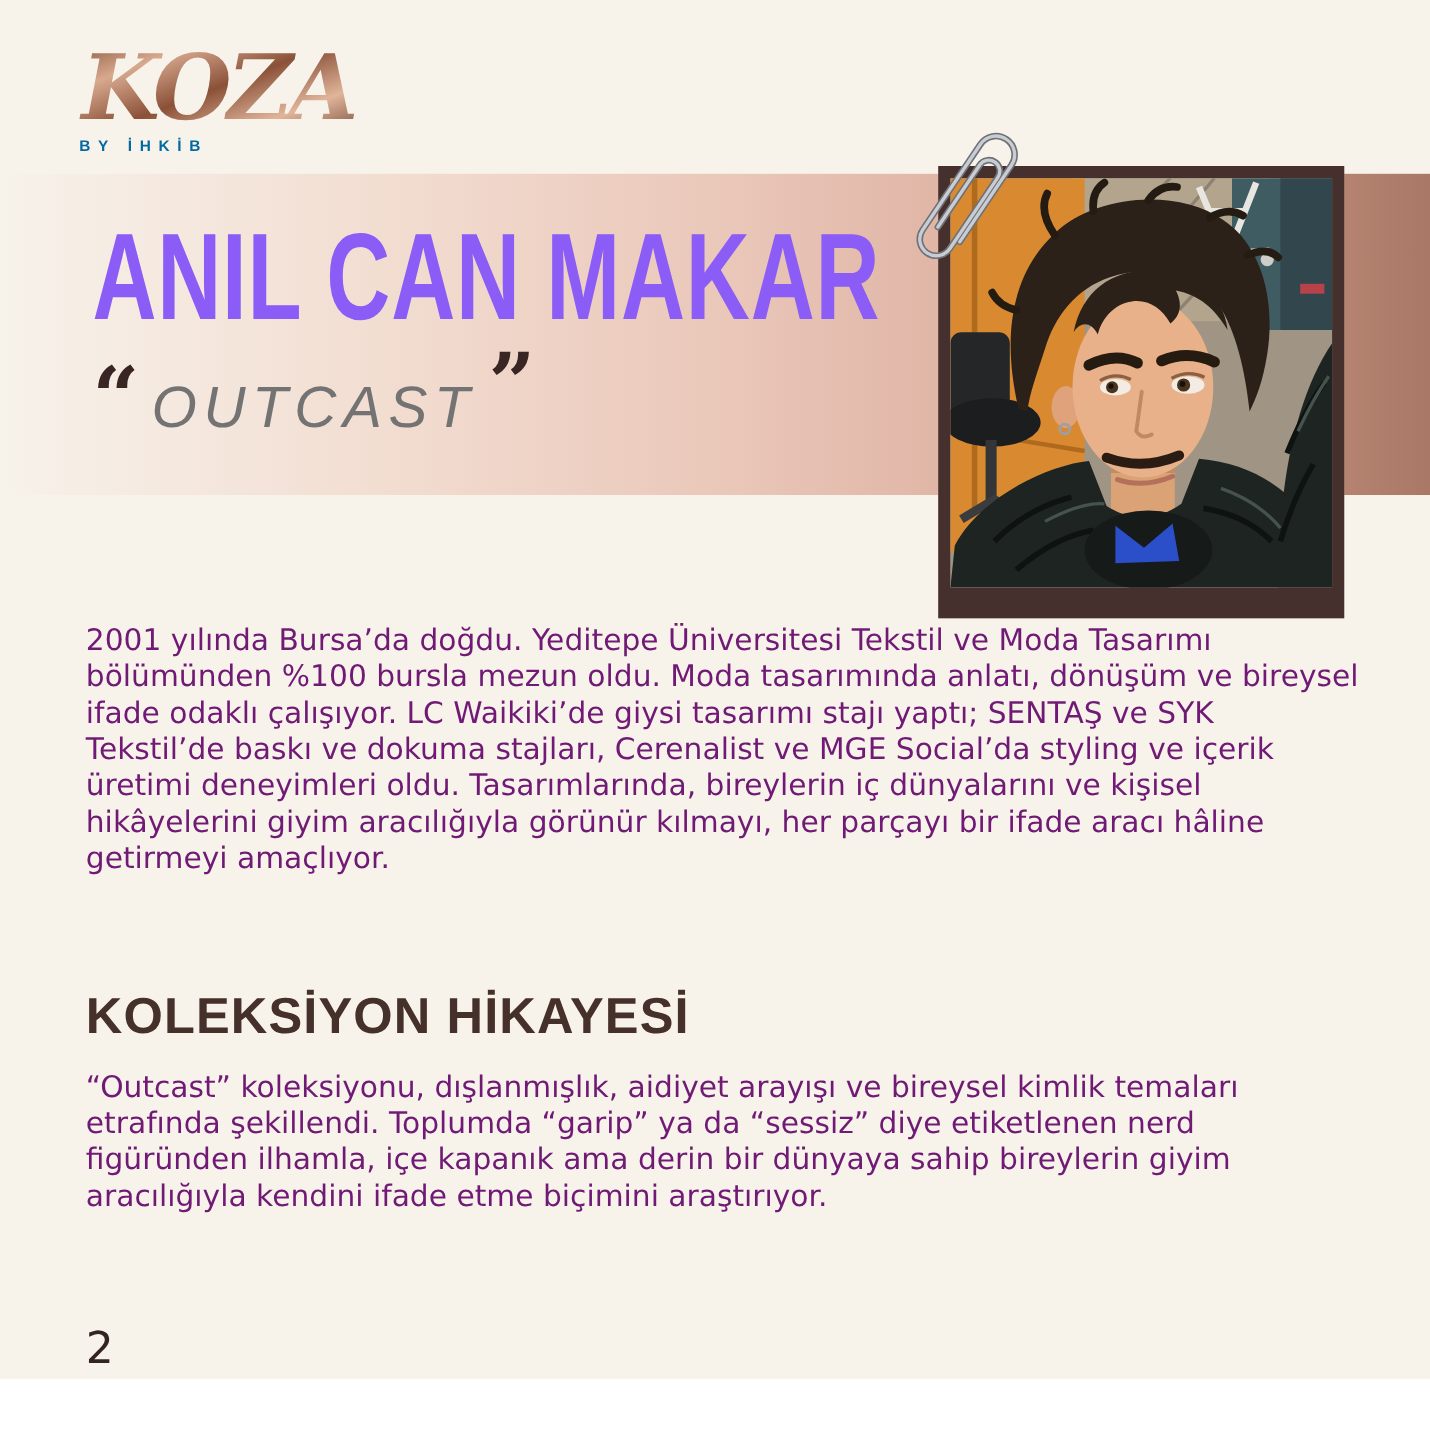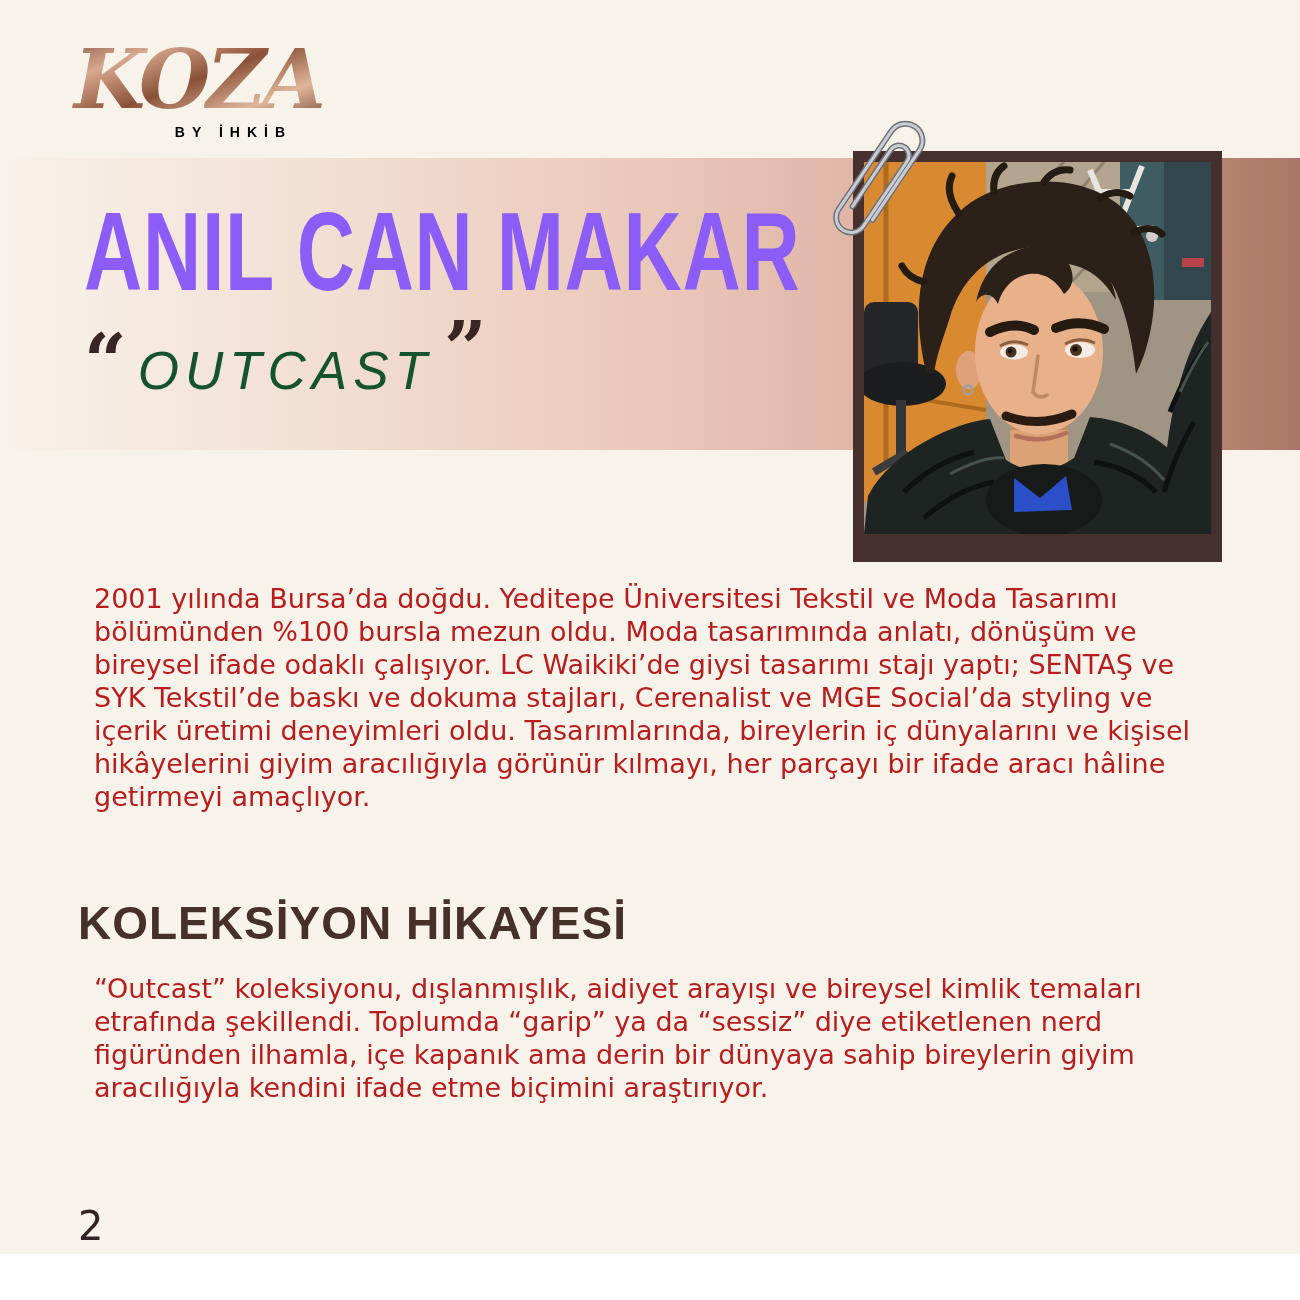--- a/index.html
+++ b/index.html
@@ -8,23 +8,23 @@
     width:1300px;height:1254px;
     background:#f7f3eb;
     overflow:hidden;
     font-family:"DejaVu Sans",sans-serif;
     color:#2b2a27;
   }
   
   .logo{position:absolute;left:72px;top:34px;width:250px;}
   .logo-brand-svg{display:block;}
   .logo-sub{
-    margin-top:-6px;text-align:right;width:220px;
+    margin-top:-6px;text-align:left;width:220px;
     font-family:"Liberation Sans",sans-serif;
-    font-size:14px;font-weight:bold;letter-spacing:7px;color:#000000;
+    font-size:14px;font-weight:bold;letter-spacing:7px;color:#0369a1;
   }
   
   .hero-band{
     position:absolute;left:0;top:158px;width:1300px;height:292px;
     background:linear-gradient(90deg,#f7f2ea 0%,#f2dcd0 28%,#e9c6b8 52%,#dfb3a4 68%,#c5927e 86%,#a97866 100%);
   }
   .hero-name{
     position:absolute;left:84px;top:196px;z-index:2;
     font-family:"Liberation Sans",sans-serif;
     font-weight:bold;font-size:112px;line-height:1;
@@ -36,21 +36,21 @@
   }
   .hero-quote .qmark{
     font-family:"DejaVu Serif",serif;font-weight:bold;font-size:74px;color:#3a2525;line-height:1;
     display:inline-block;vertical-align:top;
   }
   .hero-quote .qmark.open{margin-right:6px;transform:translateY(-2px);}
   .hero-quote .qmark.close{margin-left:6px;transform:translateY(-14px);}
   .hero-quote .collection{
     display:inline-block;vertical-align:top;margin-top:14px;
     font-family:"Liberation Sans",sans-serif;font-style:italic;
-    font-size:53px;letter-spacing:6px;color:#14532d;
+    font-size:53px;letter-spacing:6px;color:#737373;
   }
   
   .photo-frame{
     position:absolute;left:853px;top:151px;z-index:3;
     width:347px;height:372px;
     border:11px solid #46302d;border-bottom-width:28px;
     background:#a09584;
   }
   .photo-frame svg{display:block;}
   .paperclip{
@@ -60,22 +60,22 @@
   
   .section{position:absolute;left:78px;width:1160px;}
   .section-bio{top:566px;}
   .section-collection{top:896px;}
   .section h2{
     margin:0 0 22px 0;
     font-family:"Liberation Sans",sans-serif;
     font-size:46px;font-weight:bold;letter-spacing:1px;color:#46302a;
   }
   .section p{
-    margin:16px;
-    font-size:27px;line-height:33px;color:#b91c1c;
+    margin:0;
+    font-size:27px;line-height:33px;color:#701a75;
   }
   
   .page-number{
     position:absolute;left:78px;top:1203px;
     font-size:40px;color:#332323;
   }
 </style>
 </head>
 <body>
 

